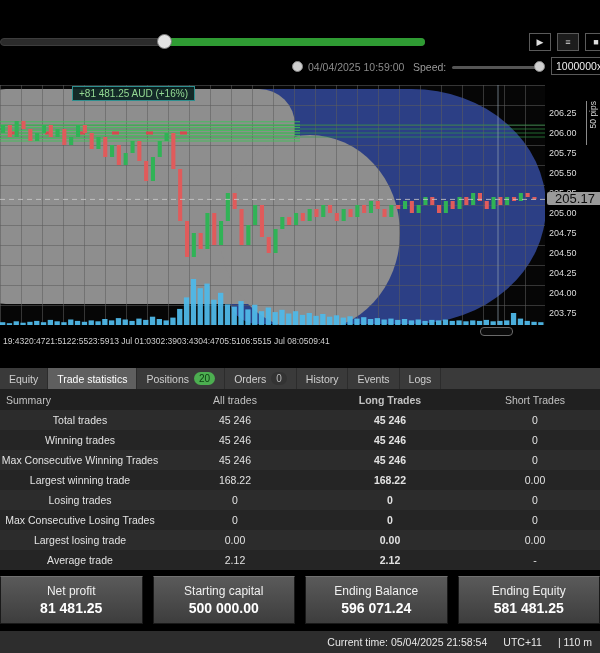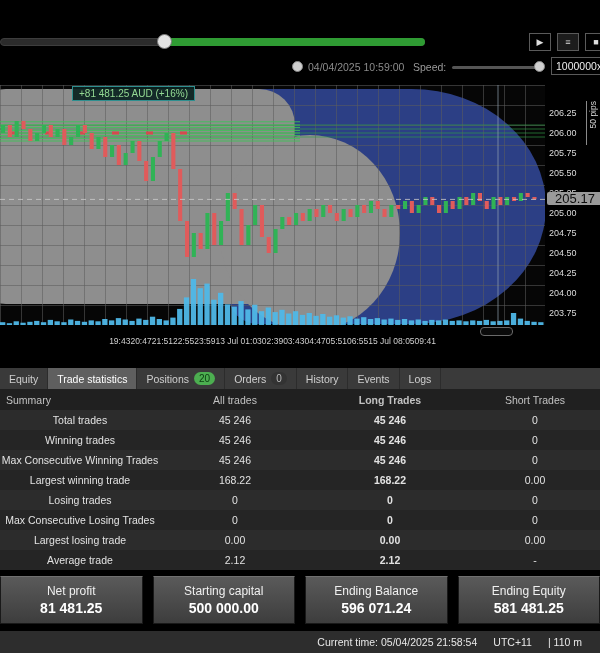--- a/index.html
+++ b/index.html
@@ -51,21 +51,21 @@
            color:#93d993;font-size:10px;padding:1px 6px;white-space:nowrap;z-index:5;}
   .price-axis{position:absolute;left:545px;top:3px;width:55px;height:240px;background:#000;}
   .plabel{position:absolute;left:4px;font-size:9px;color:#dcdcdc;}
   .price-tag{position:absolute;left:2px;width:56px;height:13px;background:#9a9a9a;color:#0d0d0d;
              font-size:13px;display:flex;align-items:center;justify-content:center;border-radius:2px;z-index:3;}
   .pips-label{position:absolute;right:2px;top:16px;writing-mode:vertical-rl;transform:rotate(180deg);
               font-size:8.5px;color:#d8d8d8;}
   .pips-line{position:absolute;right:13px;top:16px;width:1px;height:44px;background:#8a8a8a;}
   .scroll-thumb{position:absolute;left:480px;top:245px;width:33px;height:9px;background:#0a0a0a;
                 border:1px solid #6a6a6a;border-radius:4px;box-sizing:border-box;}
-  .time-labels{position:absolute;left:0;top:254px;width:545px;display:flex;justify-content:center;
+  .time-labels{position:absolute;left:0;top:254px;width:545px;display:flex;justify-content:flex-start;
                padding:0 3px;box-sizing:border-box;}
   .tlabel{font-size:8.5px;color:#cfcfcf;white-space:nowrap;}
 
   
   .tabs{position:absolute;top:368px;left:0;width:600px;height:21px;background:#3a3a3a;
         display:flex;align-items:stretch;overflow:hidden;}
   .tab{display:flex;align-items:center;gap:5px;padding:0 9px;font-size:10.5px;color:#cfcfcf;
        border-right:1px solid #2c2c2c;cursor:default;}
   .tab.active{background:#5f5f5f;color:#fff;}
   .badge{border-radius:8px;padding:0 5px;font-size:10px;line-height:13px;height:13px;}
@@ -83,21 +83,21 @@
   
   .cards{position:absolute;top:576px;left:0;width:600px;height:48px;display:flex;gap:10px;}
   .card{flex:1;background:linear-gradient(180deg,#5a5a5a,#3d3d3d);border:1px solid #191919;
         border-top:1px solid #707070;box-sizing:border-box;display:flex;flex-direction:column;
         align-items:center;justify-content:center;gap:2px;}
   .card-label{font-size:12px;color:#f0f0f0;}
   .card-value{font-size:14px;font-weight:bold;color:#fff;}
 
   
   .statusbar{position:absolute;top:631px;left:0;width:600px;height:22px;background:#2d2d2d;
-             display:flex;align-items:center;justify-content:flex-end;gap:16px;padding-right:18px;
+             display:flex;align-items:center;justify-content:flex-end;gap:16px;padding-right:8px;
              box-sizing:border-box;font-size:10.5px;color:#e8e8e8;overflow:hidden;}
 </style>
 </head>
 <body>
 
 <div class="app">
 
   <div class="t1-track"></div>
   <div class="t1-fill"></div>
   <div class="t1-handle"></div>

